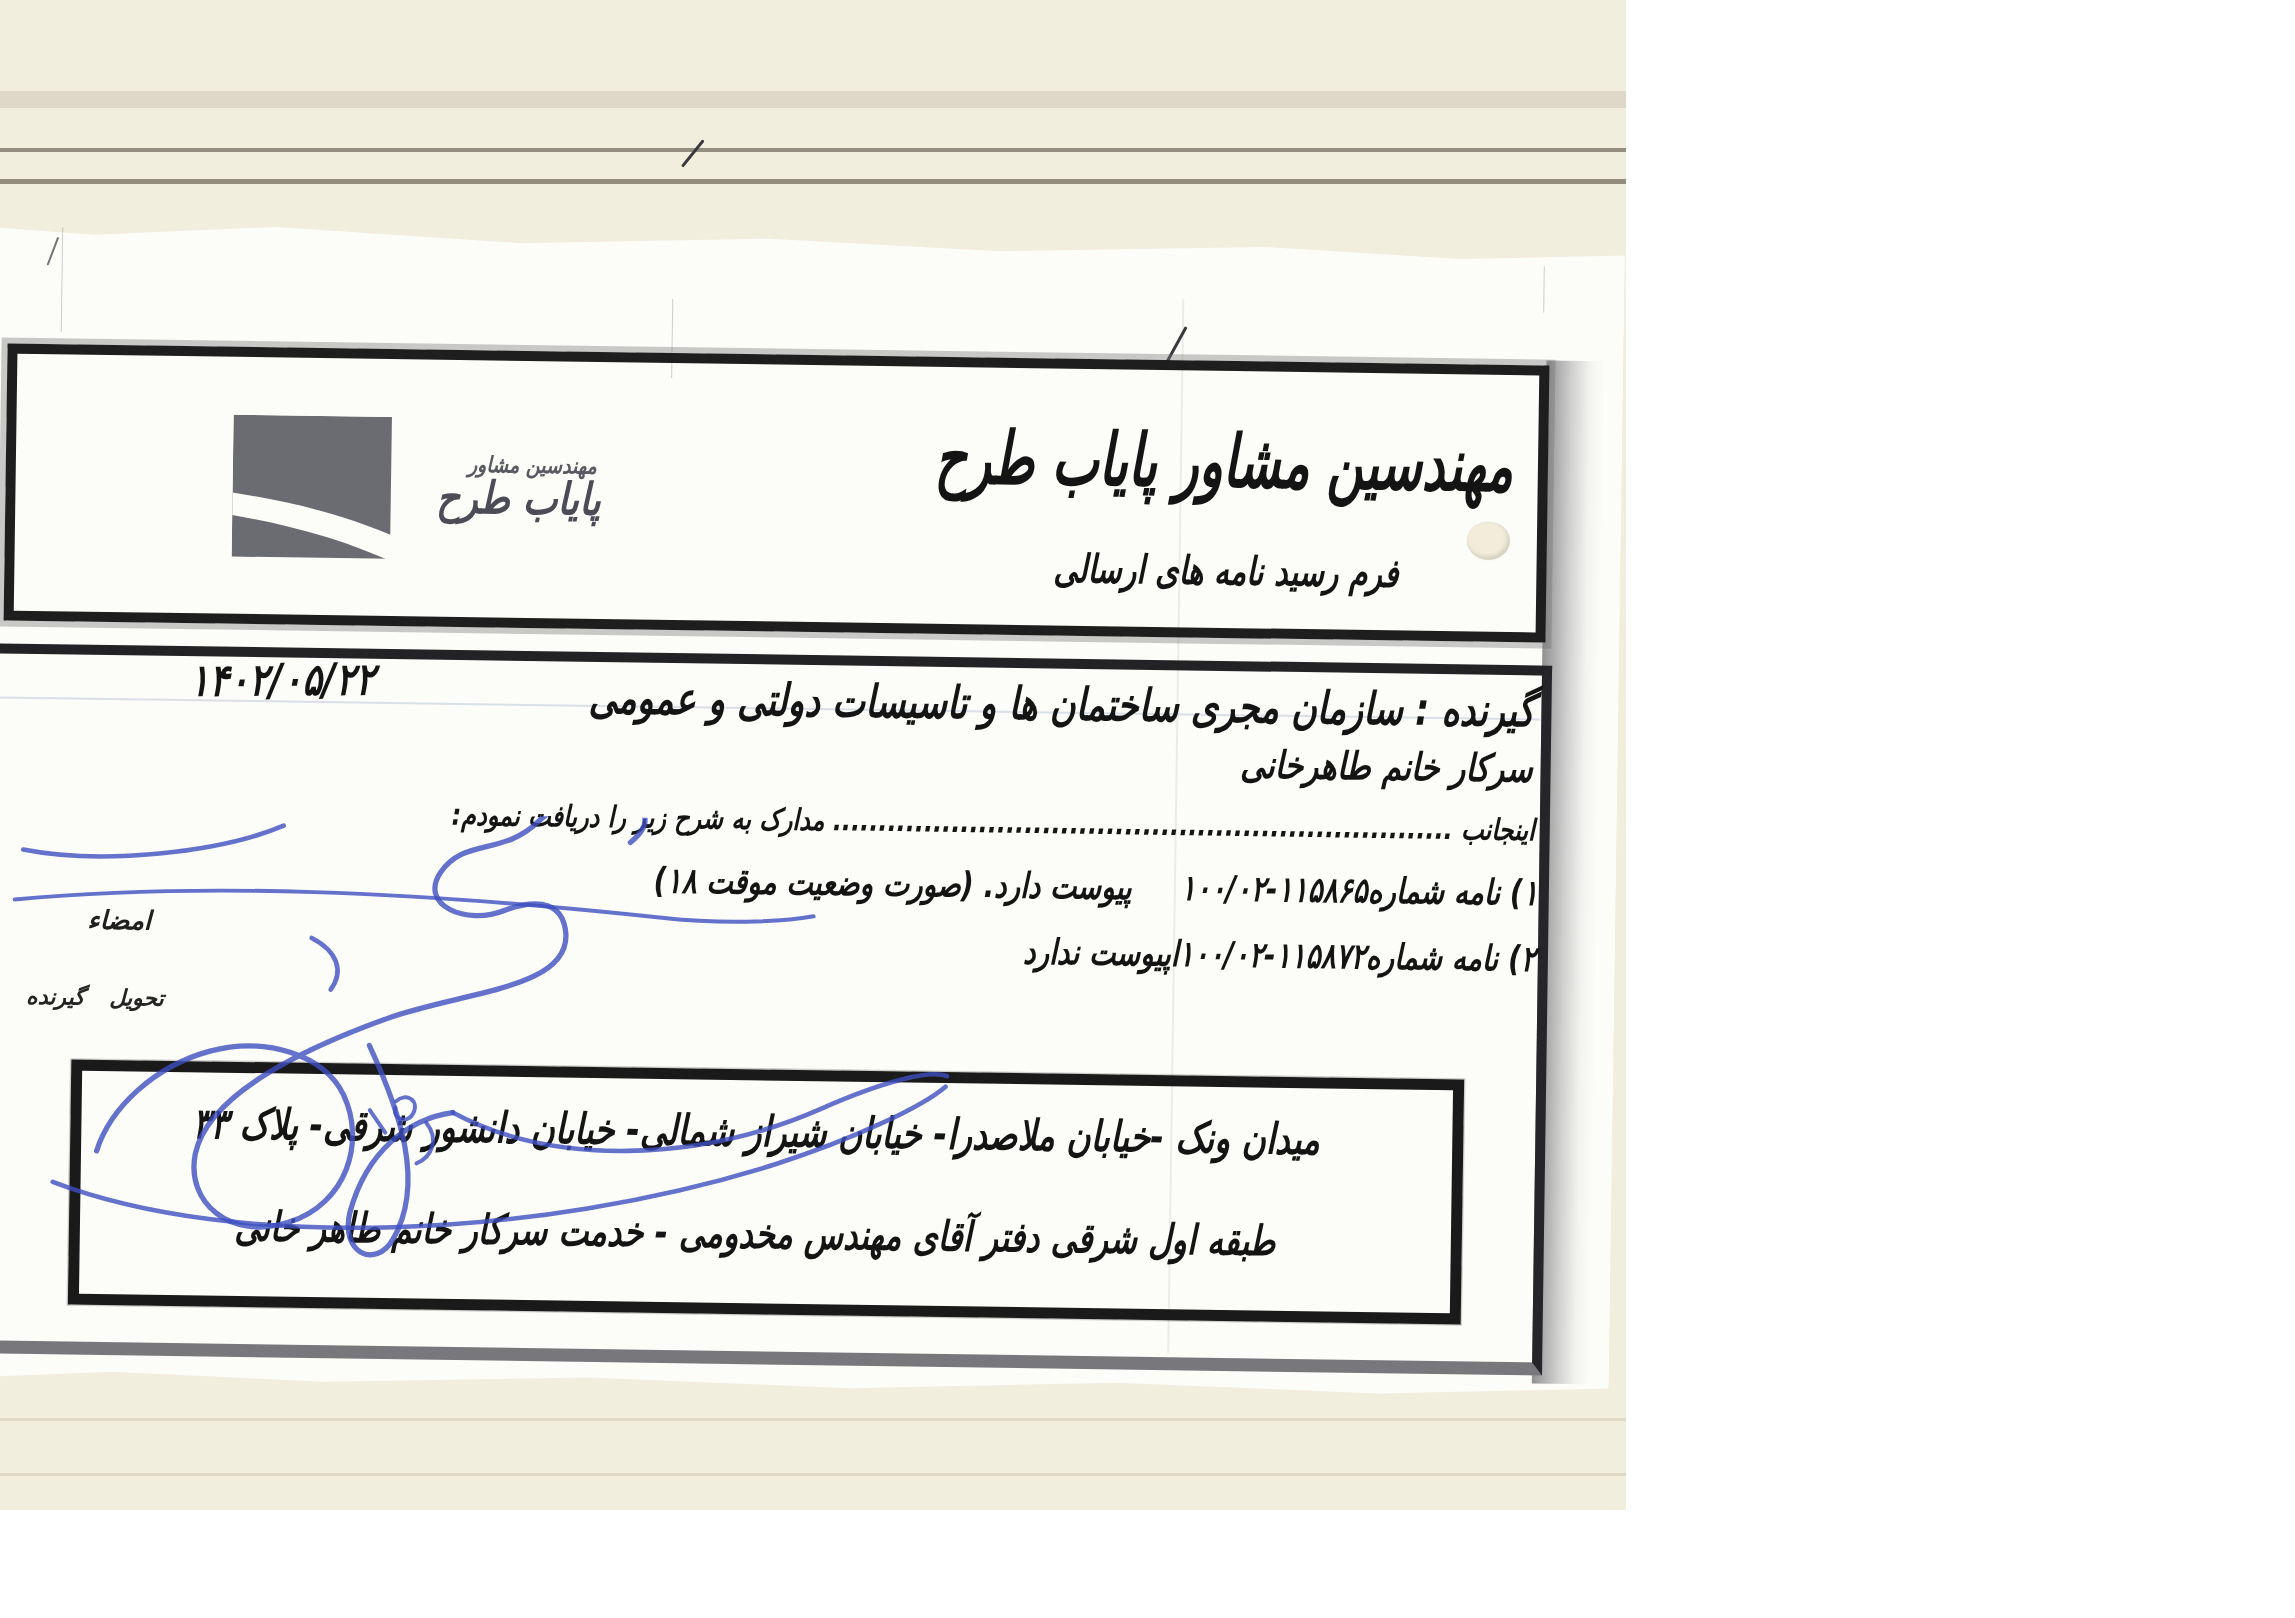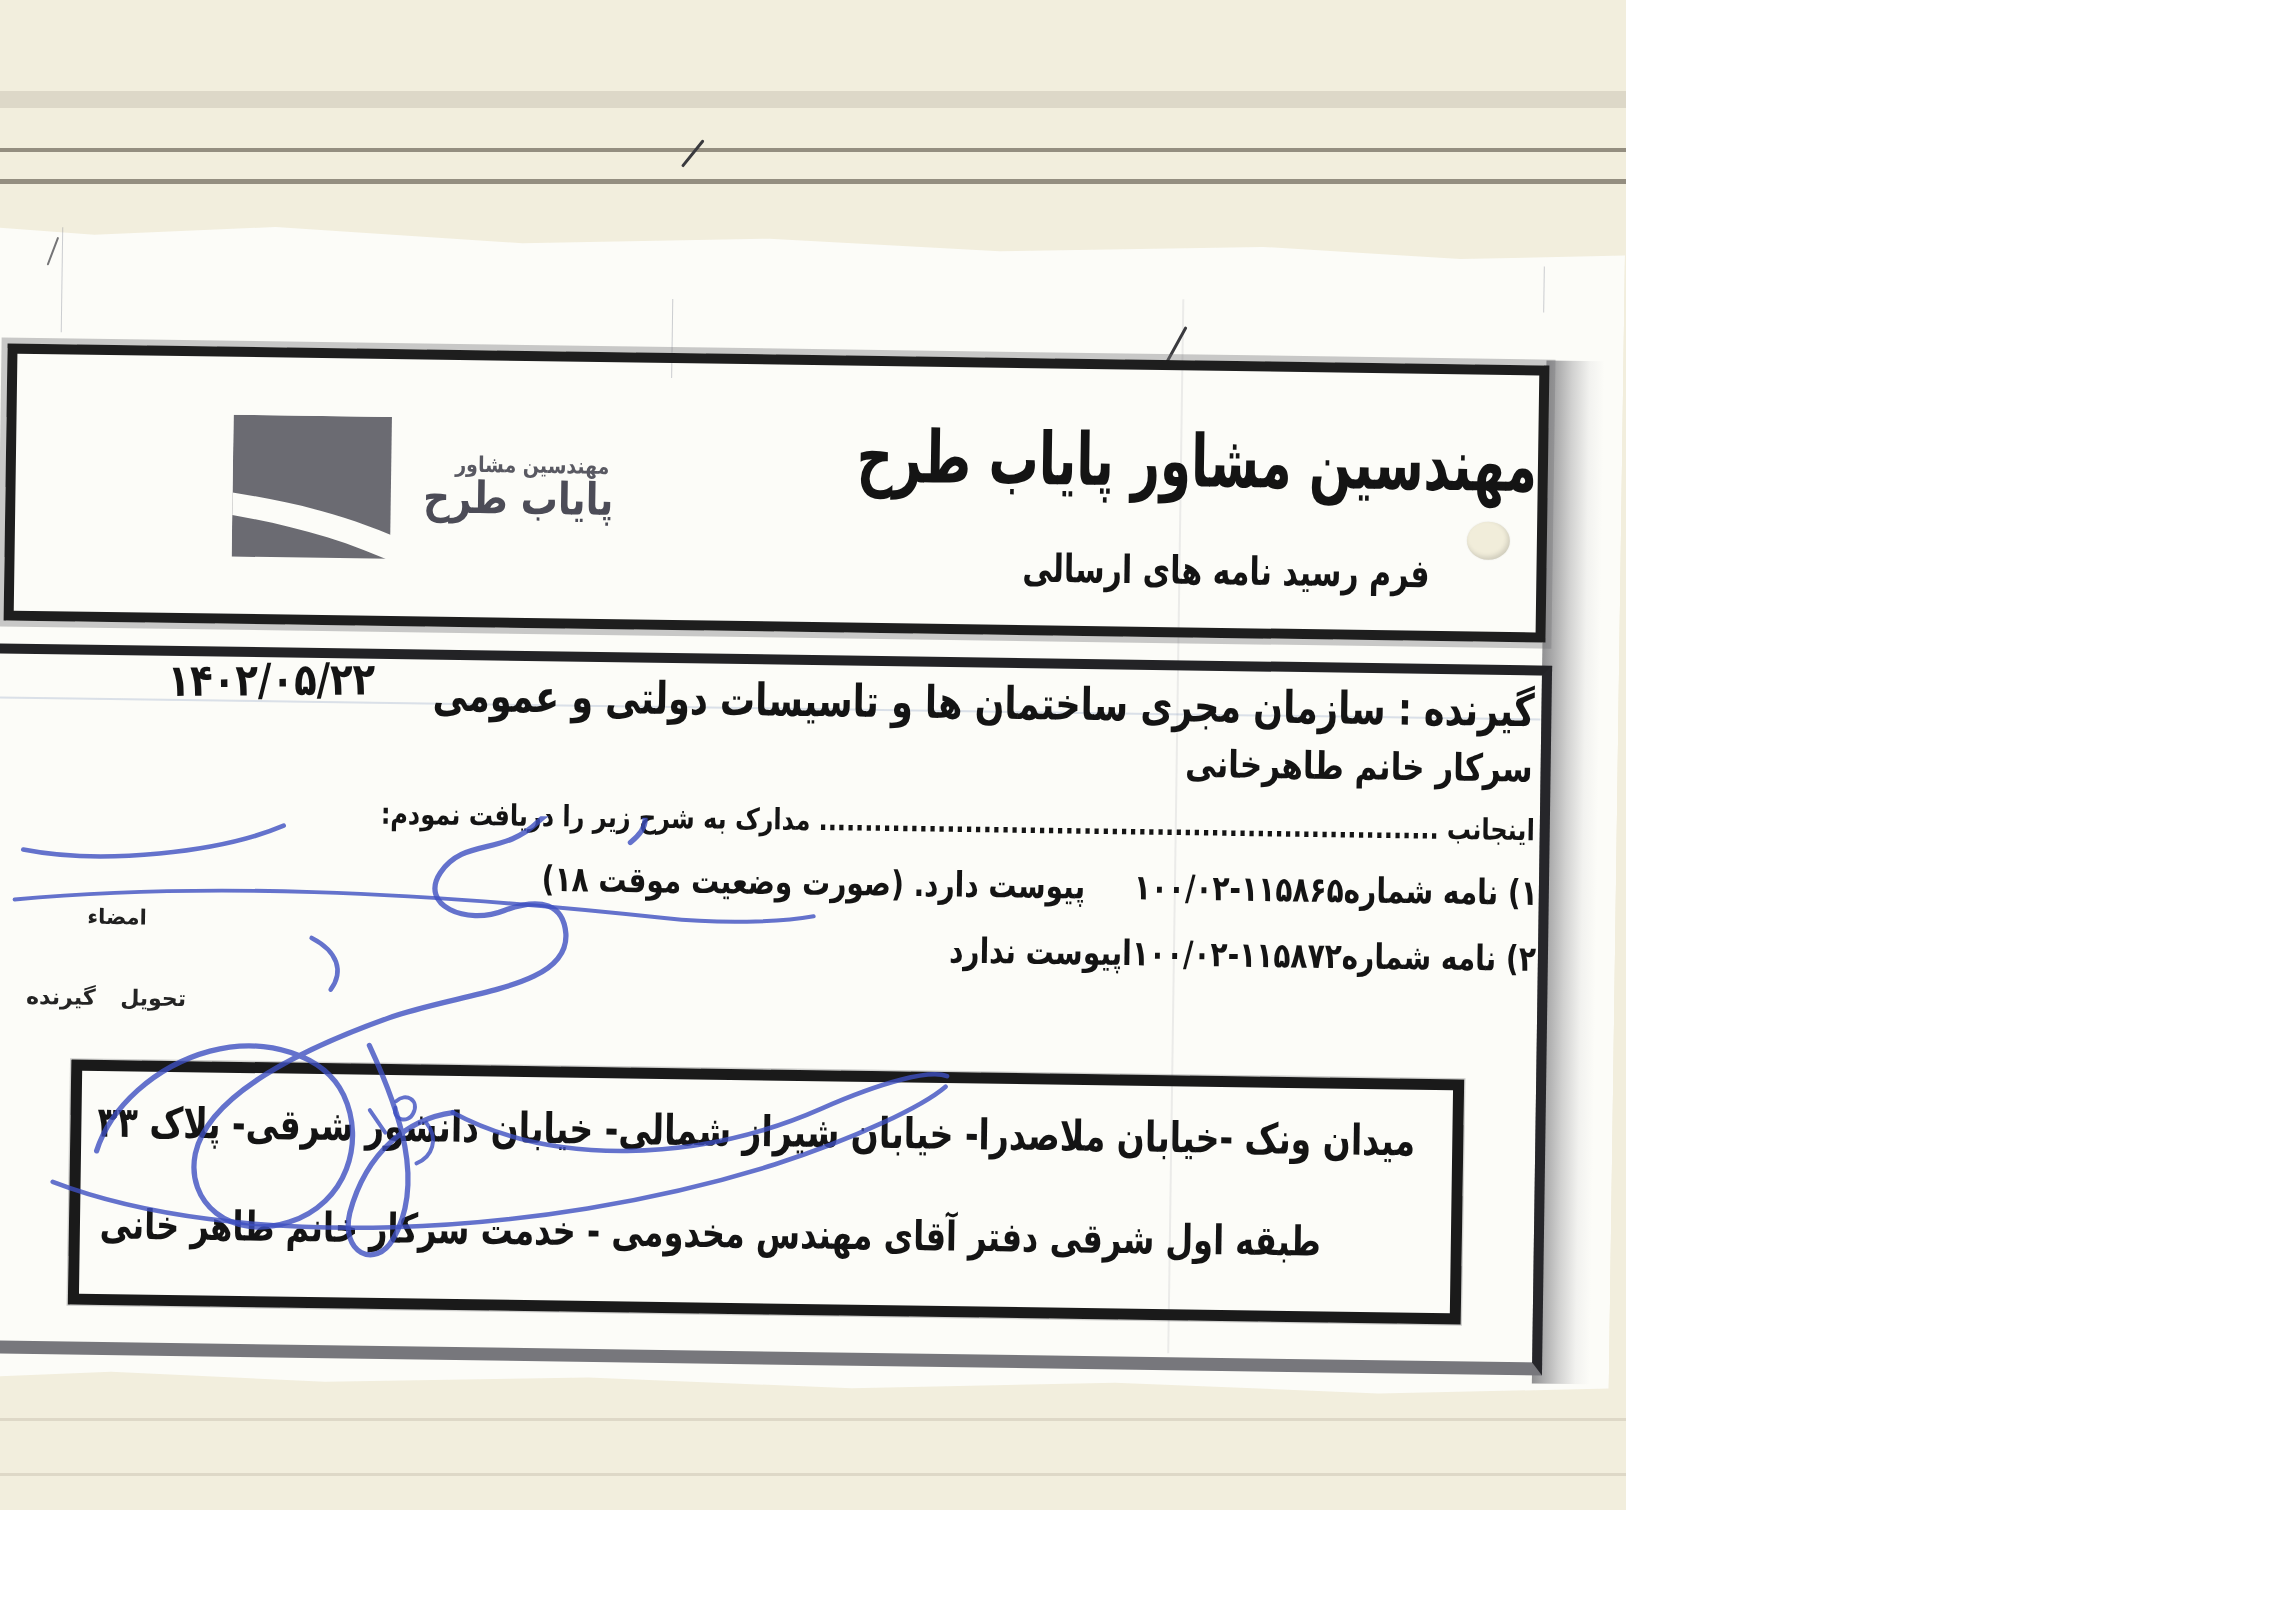--- a/index.html
+++ b/index.html
@@ -1,17 +1,17 @@
 <!DOCTYPE html>
 <html lang="fa" style="font-size:10.5px"><head>
 <meta charset="utf-8">
 <style>
   html,body{margin:0;padding:0;background:#ffffff;}
   .canvas{position:relative;width:2295px;height:1510px;background:#ffffff;overflow:hidden;
-          font-family:"DejaVu Sans",sans-serif;}
+          font-family:"DejaVu Sans",sans-serif;font-style:italic;}
   .abs{position:absolute;}
   
   .bed{left:0;top:0;width:1626px;height:1619px;background:#f2eedd;}
   .bed-line{left:0;width:1626px;background:#948e80;}
   .bed-soft{left:0;width:1626px;background:rgba(170,163,146,.28);}
   .bed-streak{left:0;width:1626px;background:rgba(205,198,180,.55);}
   
   .paper-rot{left:0;top:0;width:2295px;height:1619px;transform:rotate(0.82deg);transform-origin:40px 593px;}
   .sheet{left:-26px;top:219px;width:1646px;height:1161px;background:#fcfcf8;
          clip-path:polygon(0% 0.7%,7% 1.3%,18% 0.4%,33% 1.5%,48% 0.8%,62% 1.6%,78% 0.9%,90% 1.7%,100% 1.2%,
@@ -32,21 +32,21 @@
   .t-title{left:909px;width:626px;top:403px;font-size:50px;transform:scaleY(1.45);transform-origin:center top;text-align:center;}
   .t-sub{left:975px;width:501px;top:531px;font-size:30px;transform:scaleY(1.3);transform-origin:center top;text-align:center;}
   .t-logo-sm{left:422px;width:217px;top:445px;font-size:19px;color:#595962;text-align:center;transform:scaleY(1.15);transform-origin:center top;}
   .t-logo-lg{left:395px;width:244px;top:466px;font-size:37px;color:#4c4c57;text-align:center;transform:scaleY(1.2);transform-origin:center top;}
   .t-date{left:99px;width:277px;top:655px;font-size:37px;letter-spacing:1.3px;transform:rotate(-1.3deg) scaleY(1.2);transform-origin:left top;}
   .t-org{left:521px;width:1015px;top:664px;font-size:35px;text-align:right;transform:scaleY(1.28);transform-origin:right top;}
   .t-person{left:1166px;width:369px;top:725px;font-size:31px;text-align:right;transform:scaleY(1.22);transform-origin:right top;}
   .t-decl{left:573px;width:965px;top:792px;font-size:24px;text-align:right;transform:scaleY(1.22);transform-origin:right top;}
   .t-item1{left:613px;width:929px;top:851px;font-size:28px;text-align:right;transform:scaleY(1.25);transform-origin:right top;}
   .t-item2{left:810px;width:731px;top:917px;font-size:28px;text-align:right;transform:scaleY(1.25);transform-origin:right top;}
-  .t-sig-label{left:92px;top:904px;font-size:21px;color:#202020;font-weight:bold;direction:rtl;}
+  .t-sig-label{left:92px;top:904px;font-size:26px;color:#202020;font-weight:bold;direction:rtl;}
   .t-recv-label{left:32px;top:984px;font-size:22px;color:#242424;font-weight:bold;direction:rtl;word-spacing:17px;letter-spacing:2.6px;}
   .t-addr1{left:99px;width:1330px;top:1096px;font-size:33px;text-align:center;transform:scaleY(1.28);transform-origin:center top;}
   .t-addr2{left:198px;width:1132px;top:1199px;font-size:32px;text-align:center;transform:scaleY(1.28);transform-origin:center top;}
   
   .streak{background:rgba(90,95,115,.30);}
   .pen{background:#3a3a3e;border-radius:1.3px;}
 </style>
 </head>
 <body>
 

